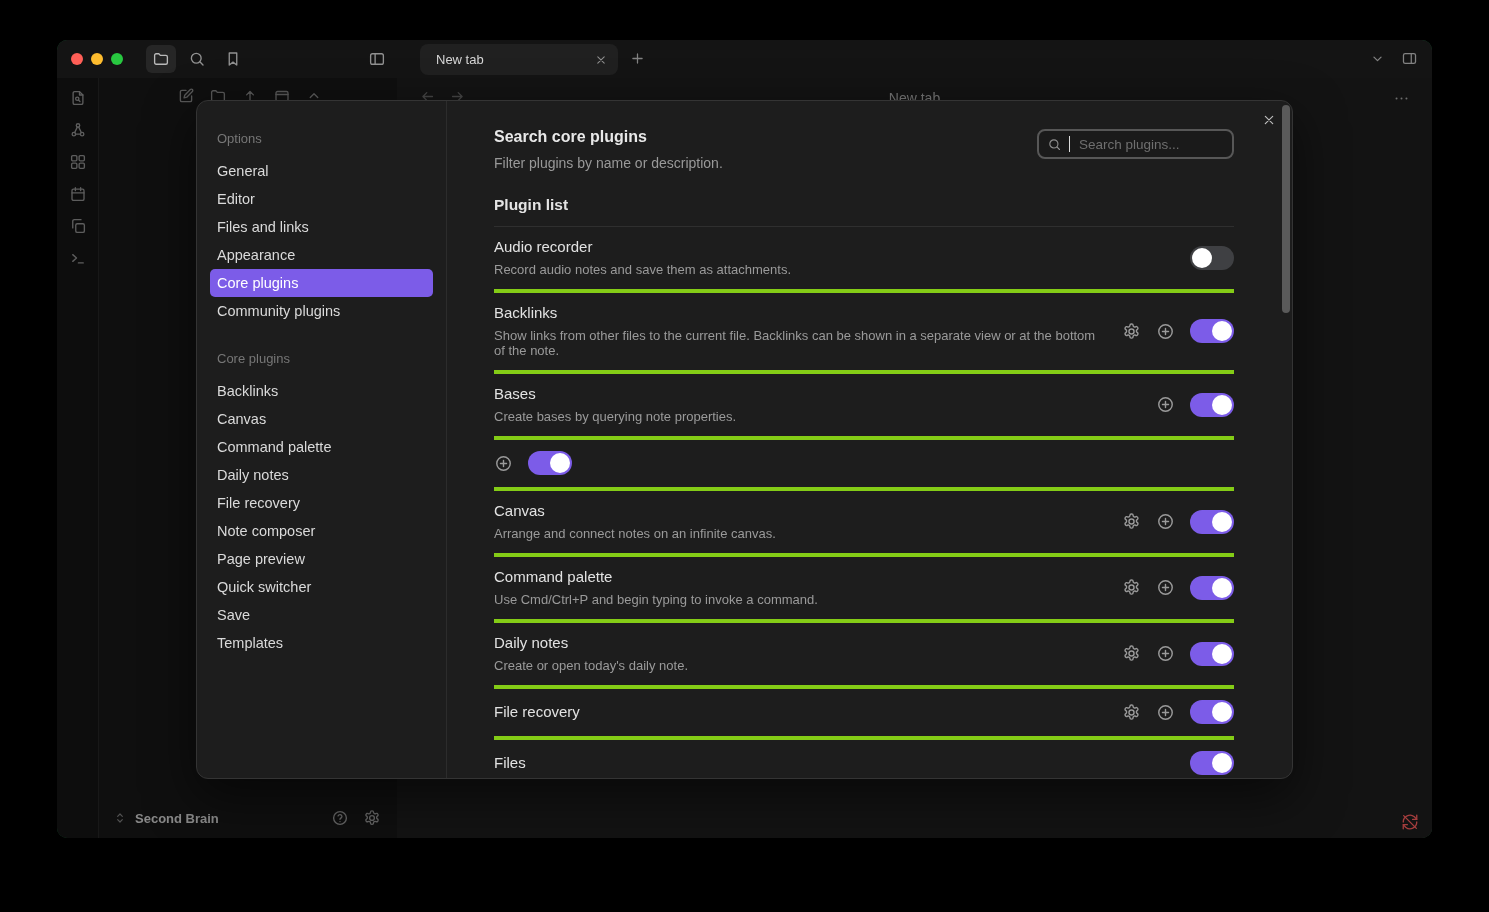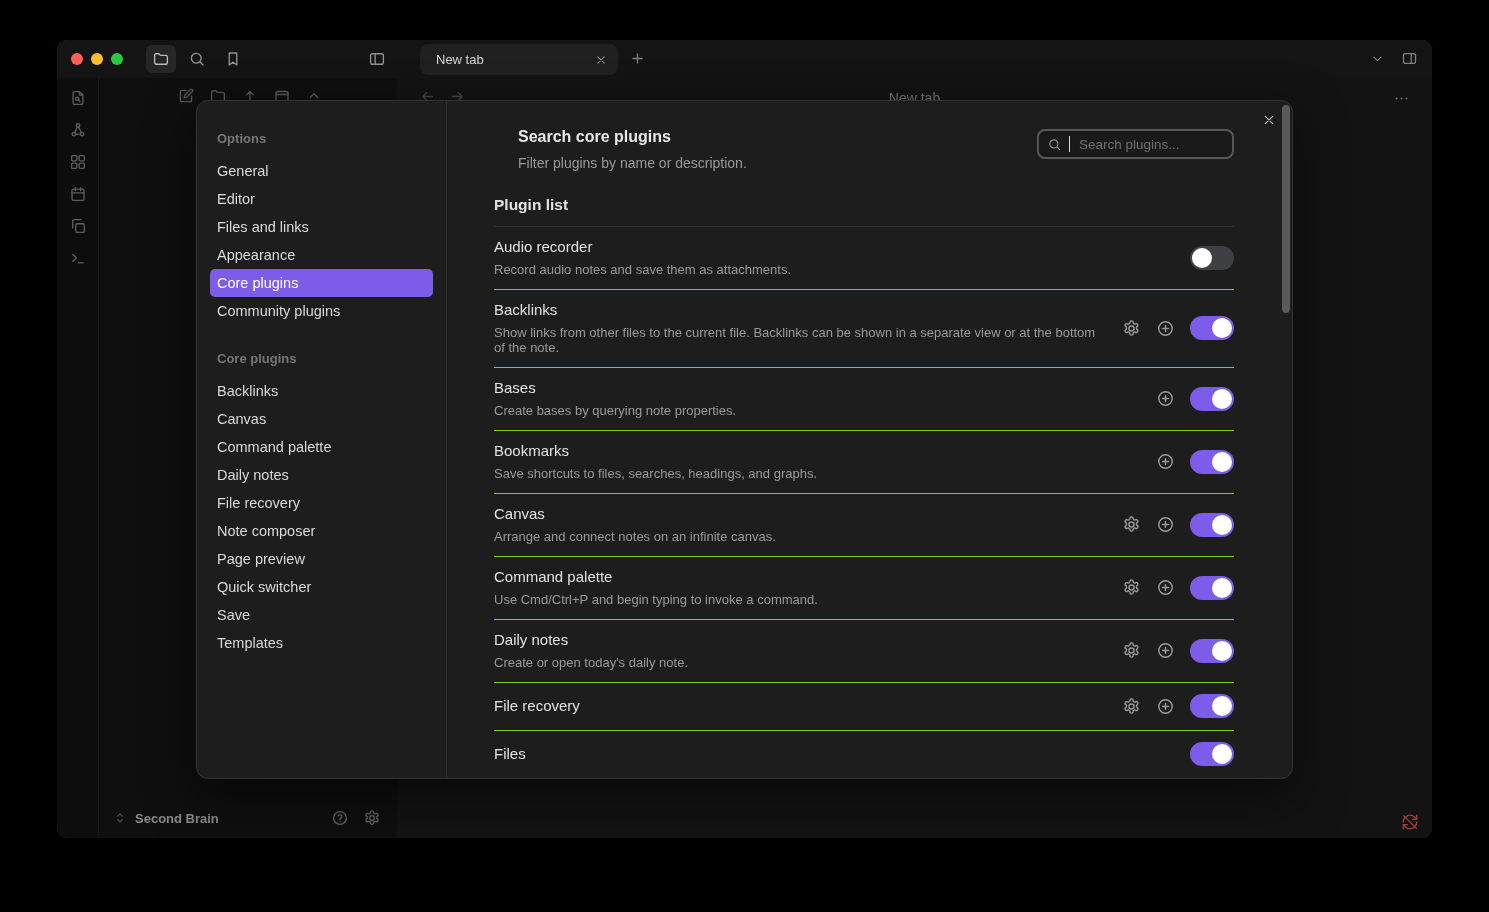--- a/index.html
+++ b/index.html
@@ -65,41 +65,41 @@
   .modal { position:absolute; left:139px; top:60px; width:1097px; height:679px; background:#1d1d1d;
            border:1px solid #343434; border-radius:12px; z-index:10; display:flex; overflow:hidden;
            box-shadow:0 18px 50px rgba(0,0,0,0.55); }
   .modal-close { position:absolute; top:11px; right:15px; color:#bcbcbc; z-index:12; }
   .modal-close svg { width:16px; height:16px; }
   .scroll-thumb { position:absolute; right:2px; top:4px; width:8px; height:208px;
                   border-radius:4px; background:#5a5a5a; z-index:11; }
 
   .settings-nav { width:250px; flex:none; padding:28px 13px 0; border-right:1px solid #2c2c2c; }
   .nav-section { margin-bottom:24px; }
-  .nav-header { color:#767676; font-size:13px; font-weight:700; padding:0 7px;
+  .nav-header { color:#767676; font-size:13px; font-weight:400; padding:0 7px;
                 height:20px; line-height:20px; margin-bottom:8px; }
   .nav-item { height:28px; display:flex; align-items:center; padding:0 7px; border-radius:5px;
               color:#dadada; font-size:14.5px; }
   .nav-item.selected { color:#fff; }
 
   .settings-content { flex:1; padding:26px 58px 0 47px; overflow:hidden; }
-  .content-header { display:flex; justify-content:space-between; align-items:flex-start;margin-left:24px; }
+  .content-header { display:flex; justify-content:space-between; align-items:flex-start; }
   .search-heading { font-size:16px; font-weight:700; color:#e8e8e8; line-height:20px; }
   .search-desc { font-size:14px; color:#999; margin-top:8px; line-height:16px; }
   .search-box { width:197px; height:30px; border:2px solid #575757; border-radius:8px;
                 background:#1a1a1a; display:flex; align-items:center; padding:0 8px; margin-top:2px; }
   .search-box .icon { color:#8f8f8f; } .search-box .icon svg { width:15px; height:15px; }
   .caret { width:1px; height:16px; background:#dcdcdc; margin:0 1px 0 7px; flex:none; }
   .search-box input { flex:1; min-width:0; background:transparent; border:none; outline:none;
                       color:#ddd; font-size:13.5px; font-family:"Liberation Sans", sans-serif; padding-left:8px; }
   .search-box input::placeholder { color:#6f6f6f; }
 
   .list-heading { margin-top:24px; font-size:15.5px; font-weight:700; color:#e4e4e4; line-height:20px; }
   .plugin-list { margin-top:11px; border-top:1px solid #2f2f2f; }
-  .plugin-row { padding:11px 0 12px; border-bottom:1px solid #84cc16; display:flex;
+  .plugin-row { padding:11px 0 12px; border-bottom:4px solid #84cc16; display:flex;
                 justify-content:space-between; align-items:center; }
   .plugin-name { font-size:15px; color:#e2e2e2; line-height:18px; font-weight:500; }
   .plugin-desc { font-size:13px; color:#9a9a9a; line-height:15px; margin-top:6px; max-width:615px; }
   .plugin-controls { display:flex; align-items:center; gap:15px; color:#9a9a9a; flex:none; }
   .plugin-controls .icon svg { width:19px; height:19px; }
   .toggle { width:44px; height:24px; border-radius:12px; background:#3f4043; position:relative; flex:none; }
   .knob { position:absolute; top:2px; left:2px; width:20px; height:20px; border-radius:50%; background:#fff; }
   .toggle.on .knob { left:auto; right:2px; }
 </style>
 </head>
@@ -402,24 +402,20 @@
                   <circle cx="12" cy="12" r="8.5"></circle>
                   <path d="M12 8.2v7.6M8.2 12h7.6"></path>
                 </svg>
               </span>
               <div class="toggle on" style="background: rgb(124, 92, 232);">
                 <div class="knob"></div>
               </div>
             </div>
           </div>
           <div class="plugin-row">
-            <div>
-              <div class="plugin-name">Bookmarks</div>
-              <div class="plugin-desc">Save shortcuts to files, searches, headings, and graphs.</div>
-            </div>
             <div class="plugin-controls">
               <span class="icon">
                 <svg viewBox="0 0 24 24" fill="none" stroke="currentColor" stroke-width="1.8" stroke-linecap="round" stroke-linejoin="round">
                   <circle cx="12" cy="12" r="8.5"></circle>
                   <path d="M12 8.2v7.6M8.2 12h7.6"></path>
                 </svg>
               </span>
               <div class="toggle on" style="background: rgb(124, 92, 232);">
                 <div class="knob"></div>
               </div>

